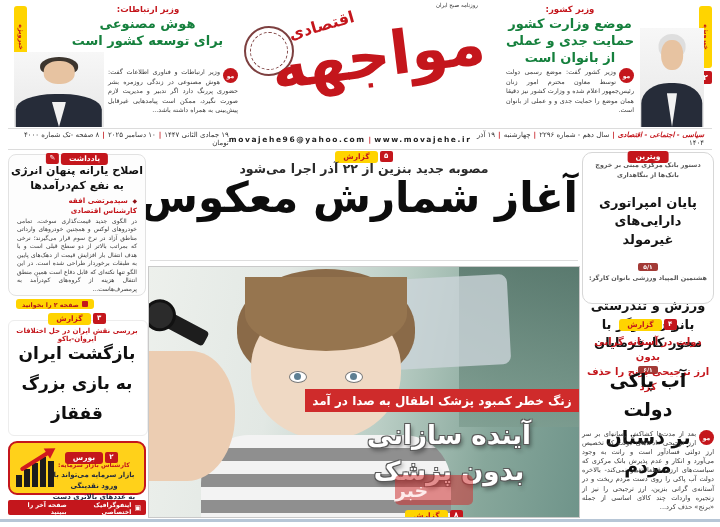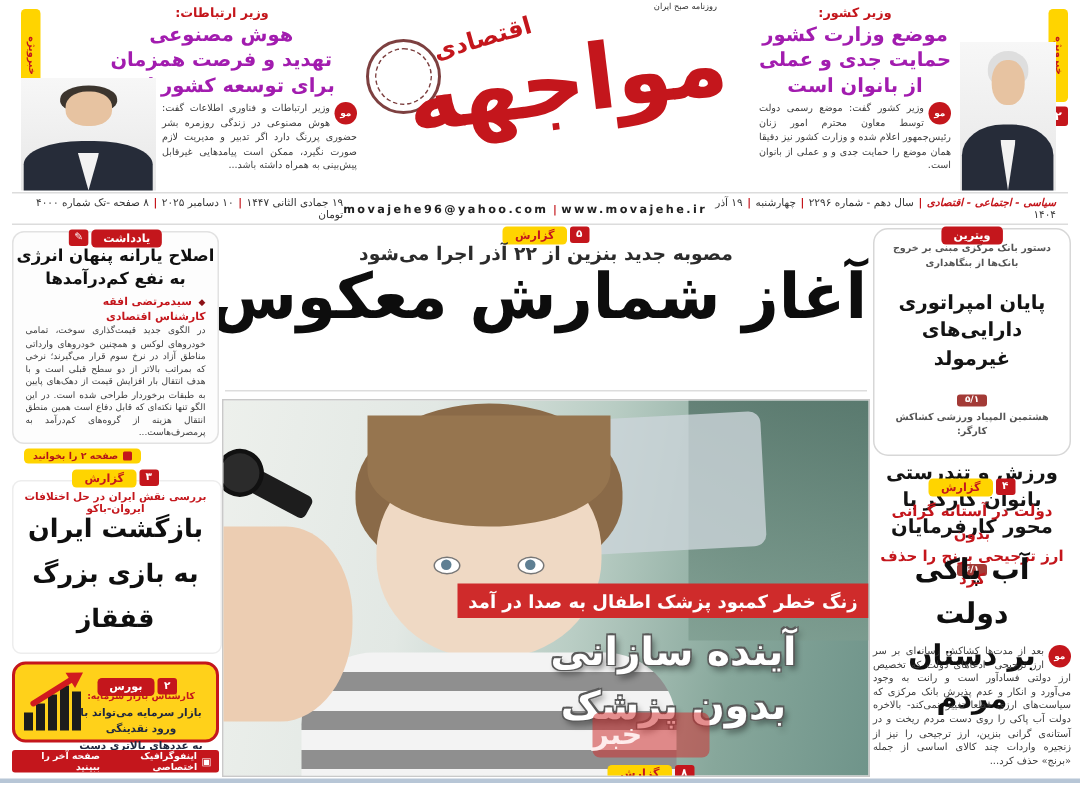--- a/index.html
+++ b/index.html
@@ -16,21 +16,21 @@
   .tag .lbl{background:#ffd400;color:#c4161c;font-size:7.5px;font-weight:bold;padding:1.5px 8px;border-radius:3px;white-space:nowrap;}
   .tag.red .lbl{background:#c4161c;color:#fff;}
   
   .corner-tab{position:absolute;top:6px;width:13px;height:62px;background:#ffd400;border-radius:3px;}
   .corner-tab span{position:absolute;left:50%;top:50%;transform:translate(-50%,-50%) rotate(90deg);
     color:#c4161c;font-size:6.5px;font-weight:bold;white-space:nowrap;}
   .corner-num{position:absolute;top:71px;width:13px;height:13px;background:#c4161c;color:#fff;
     font-size:8px;line-height:13px;text-align:center;border-radius:2px;font-weight:bold;}
   
   .kicker-sm{position:absolute;text-align:center;color:#c4161c;font-size:8.5px;font-weight:bold;}
-  .hl3{position:absolute;text-align:center;font-weight:bold;color:#a21caf;font-size:13px;line-height:1.3;}
+  .hl3{position:absolute;text-align:center;font-weight:bold;color:#15803d;font-size:13px;line-height:1.3;}
   .minibody{position:absolute;font-size:6.4px;line-height:1.5;text-align:justify;color:#3a3a3a;}
   .logo-dot{float:right;width:15px;height:15px;border-radius:50%;background:#c4161c;color:#fff;
     font-size:6px;font-weight:bold;text-align:center;line-height:15px;margin-left:3px;margin-bottom:2px;}
   .portrait{position:absolute;background:linear-gradient(180deg,#f7f7f7 0%,#e7e7e7 100%);overflow:hidden;}
   .portrait .hair{position:absolute;left:50%;transform:translateX(-50%);top:6%;width:42%;height:24%;
     background:#3c352e;border-radius:50% 50% 42% 42%;}
   .portrait.white .hair{background:#dedede;}
   .portrait .face{position:absolute;left:50%;transform:translateX(-50%);top:12%;width:34%;height:30%;
     background:#e7c3a1;border-radius:46%;}
   .portrait .suit{position:absolute;left:50%;transform:translateX(-50%);bottom:-2%;width:96%;height:46%;
@@ -147,21 +147,20 @@
   </div>
   <div class="corner-num" style="left:14px">۲</div>
   <div class="corner-tab" style="right:8px">
     <span>خبرویژه</span>
   </div>
   <div class="corner-num" style="right:8px">۲</div>
 
   <div class="kicker-sm" style="left:58px;top:4px;width:180px">وزیر ارتباطات:</div>
   <div class="hl3" style="left:55px;top:16px;width:185px">
     <div>هوش مصنوعی</div>
-    <div>تهدید و فرصت همزمان</div>
     <div>برای توسعه کشور است</div>
   </div>
   <div class="portrait" style="left:14px;top:52px;width:90px;height:75px">
     <div class="hair"></div>
     <div class="face"></div>
     <div class="suit"></div>
     <div class="shirt"></div>
   </div>
   <div class="minibody" style="left:108px;top:68px;width:130px">
     <span class="logo-dot">مو</span><span>وزیر ارتباطات و فناوری اطلاعات گفت: هوش مصنوعی در زندگی روزمره بشر حضوری پررنگ دارد اگر تدبیر و مدیریت لازم صورت نگیرد، ممکن است پیامدهایی غیرقابل پیش‌بینی به همراه داشته باشد...</span>
@@ -242,21 +241,21 @@
       <span class="tag red">
           <span class="lbl">ویترین</span>
         </span>
     </div>
     <div>
       <div class="v-kicker">دستور بانک مرکزی مبنی بر خروج بانک‌ها از بنگاهداری</div>
       <div class="v-hl">پایان امپراتوری دارایی‌های غیرمولد</div>
       <span class="v-pages">۵/۱</span>
     </div>
     <div>
-      <div class="v-kicker">هشتمین المپیاد ورزشی کشاکش کارگر:</div>
+      <div class="v-kicker">هشتمین المپیاد ورزشی بانوان کارگر:</div>
       <div class="v-hl">ورزش و تندرستی بانوان کارگر با محور کارفرمایان</div>
       <span class="v-pages">۶/۱</span>
     </div>
   </div>
 
   <div class="tagwrap" style="right:6px;width:132px;top:314px">
     <span class="tag">
         <span class="num">۴</span>
         <span class="lbl">گزارش</span>
       </span>

